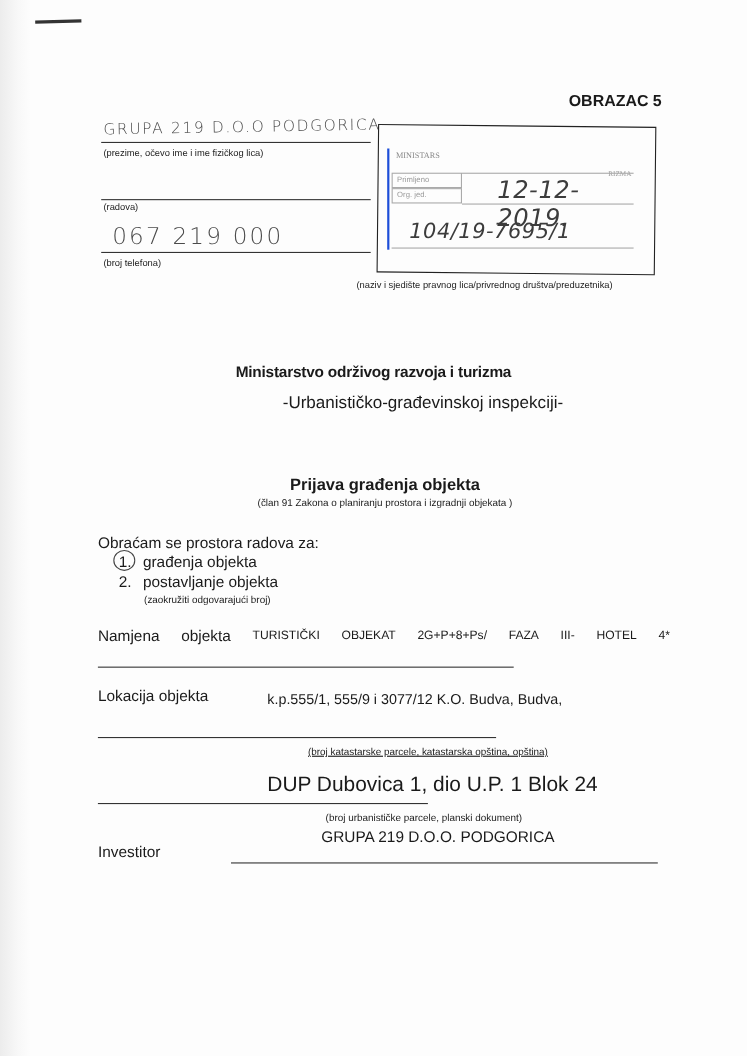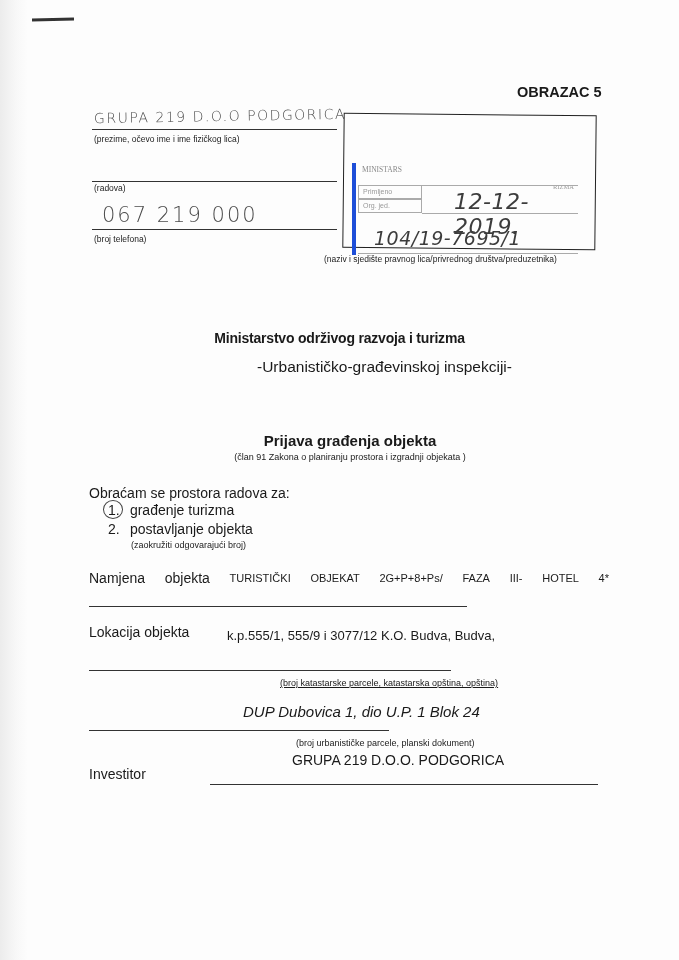--- a/index.html
+++ b/index.html
@@ -10,21 +10,21 @@
     .corner-mark { position: absolute; left: 32px; top: 18px; width: 42px; height: 3px; background: #333; transform: rotate(-1.5deg); }
     .abs { position: absolute; }
     .form-id { left: 517px; top: 84px; font-weight: bold; font-size: 14.5px; }
     .hand { font-family: "DejaVu Sans", sans-serif; color: #4b4b4b; font-weight: 300; letter-spacing: 1.5px; }
     .hand-name { left: 94px; top: 108px; font-size: 14px; transform: rotate(-1deg); }
     .hand-phone { left: 102px; top: 203px; font-size: 21px; letter-spacing: 2px; }
     .line { position: absolute; height: 1px; background: #333; }
     .caption { font-size: 8.5px; color: #222; }
     .stamp-box { position: absolute; left: 343px; top: 114px; width: 253px; height: 135px;
       border: 1.5px solid #222; transform: rotate(0.6deg); }
-    .stamp { position: absolute; left: 352px; top: 135px; width: 222px; height: 92px; border-left: 4px solid #1d4ed8; margin-top: 28px; }
+    .stamp { position: absolute; left: 352px; top: 135px; width: 222px; height: 92px; border-left: 2px solid #1d4ed8; }
     .stamp-title { position: absolute; left: 6px; top: 2px; font-family: "Liberation Serif", serif; font-size: 7.5px; color: #888; }
     .stamp-title2 { position: absolute; right: 0px; top: 20px; font-family: "Liberation Serif", serif; font-size: 6.5px; color: #999; }
     .stamp-cell { position: absolute; left: 2px; width: 64px; height: 14px; border: 1px solid #aaa; font-size: 7px; color: #999; padding-left: 4px; line-height: 12px; }
     .stamp-row { position: absolute; left: 66px; height: 1px; background: #aaa; }
     .stamp-hand { position: absolute; font-family: "DejaVu Sans", sans-serif; font-style: italic; color: #3c3c3c; font-size: 22px; letter-spacing: 0.5px; }
     .title-main { left: 0; width: 679px; text-align: center; top: 330px; font-size: 14px; font-weight: bold; letter-spacing: -0.2px; }
     .title-sub { left: 0; width: 679px; text-align: center; top: 358px; font-size: 15.5px; margin-left: 45px; }
     .sec-title { left: 0; width: 700px; text-align: center; top: 432px; font-size: 15px; font-weight: bold; }
     .sec-sub { left: 0; width: 700px; text-align: center; top: 452px; font-size: 9px; }
     .body-text { font-size: 14px; }
@@ -71,21 +71,21 @@
 <div class="abs title-main">Ministarstvo održivog razvoja i turizma</div>
 <div class="abs title-sub">-Urbanističko-građevinskoj inspekciji-</div>
 
 <div class="abs sec-title">Prijava građenja objekta</div>
 <div class="abs sec-sub">(član 91 Zakona o planiranju prostora i izgradnji objekata  )</div>
 
 <div class="abs body-text" style="left:89px; top:485px;">Obraćam se prostora radova za:</div>
 <div class="circle"></div>
 <div class="abs body-text" style="left:108px; top:502px;">
   <span class="opt-num">1.</span>
-  <span>građenje turizma</span>
+  <span>građenja objekta</span>
 </div>
 <div class="abs body-text" style="left:108px; top:521px;">
   <span class="opt-num">2.</span>
   <span>postavljanje objekta</span>
 </div>
 <div class="abs small" style="left:131px; top:540px;">(zaokružiti odgovarajući broj)</div>
 
 <div class="purpose-row">
   <span class="lbl">Namjena</span>
   <span class="lbl">objekta</span>
@@ -93,23 +93,23 @@
   <span>OBJEKAT</span>
   <span>2G+P+8+Ps/</span>
   <span>FAZA</span>
   <span>III-</span>
   <span>HOTEL</span>
   <span>4*</span>
 </div>
 <div class="line" style="left:89px; top:606px; width:378px;"></div>
 
 <div class="abs body-text" style="left:89px; top:624px;text-align:center;">Lokacija objekta</div>
-<div class="abs body-text" style="left:227px; top:628px; font-size:13px;">k.p.555/1, 555/9 i 3077/12 K.O. Budva, Budva,</div>
+<div class="abs body-text" style="left:243px; top:628px; font-size:13px;">k.p.555/1, 555/9 i 3077/12 K.O. Budva, Budva,</div>
 <div class="line" style="left:89px; top:670px; width:362px;"></div>
 <div class="abs small" style="left:280px; top:678px;text-decoration:underline;">(broj katastarske parcele, katastarska opština, opština)</div>
 
-<div class="abs body-text" style="left:243px; top:703px; font-size:15px;font-style:italic;">DUP Dubovica 1, dio U.P. 1 Blok 24</div>
+<div class="abs body-text" style="left:243px; top:703px; font-size:19px;">DUP Dubovica 1, dio U.P. 1 Blok 24</div>
 <div class="line" style="left:89px; top:730px; width:300px;"></div>
 <div class="abs small" style="left:296px; top:738px;">(broj urbanističke parcele, planski dokument)</div>
 
 <div class="abs body-text" style="left:292px; top:752px;">GRUPA 219 D.O.O. PODGORICA</div>
 <div class="abs body-text" style="left:89px; top:766px;">Investitor</div>
 <div class="line" style="left:210px; top:784px; width:388px;"></div>
 
 </body></html>

